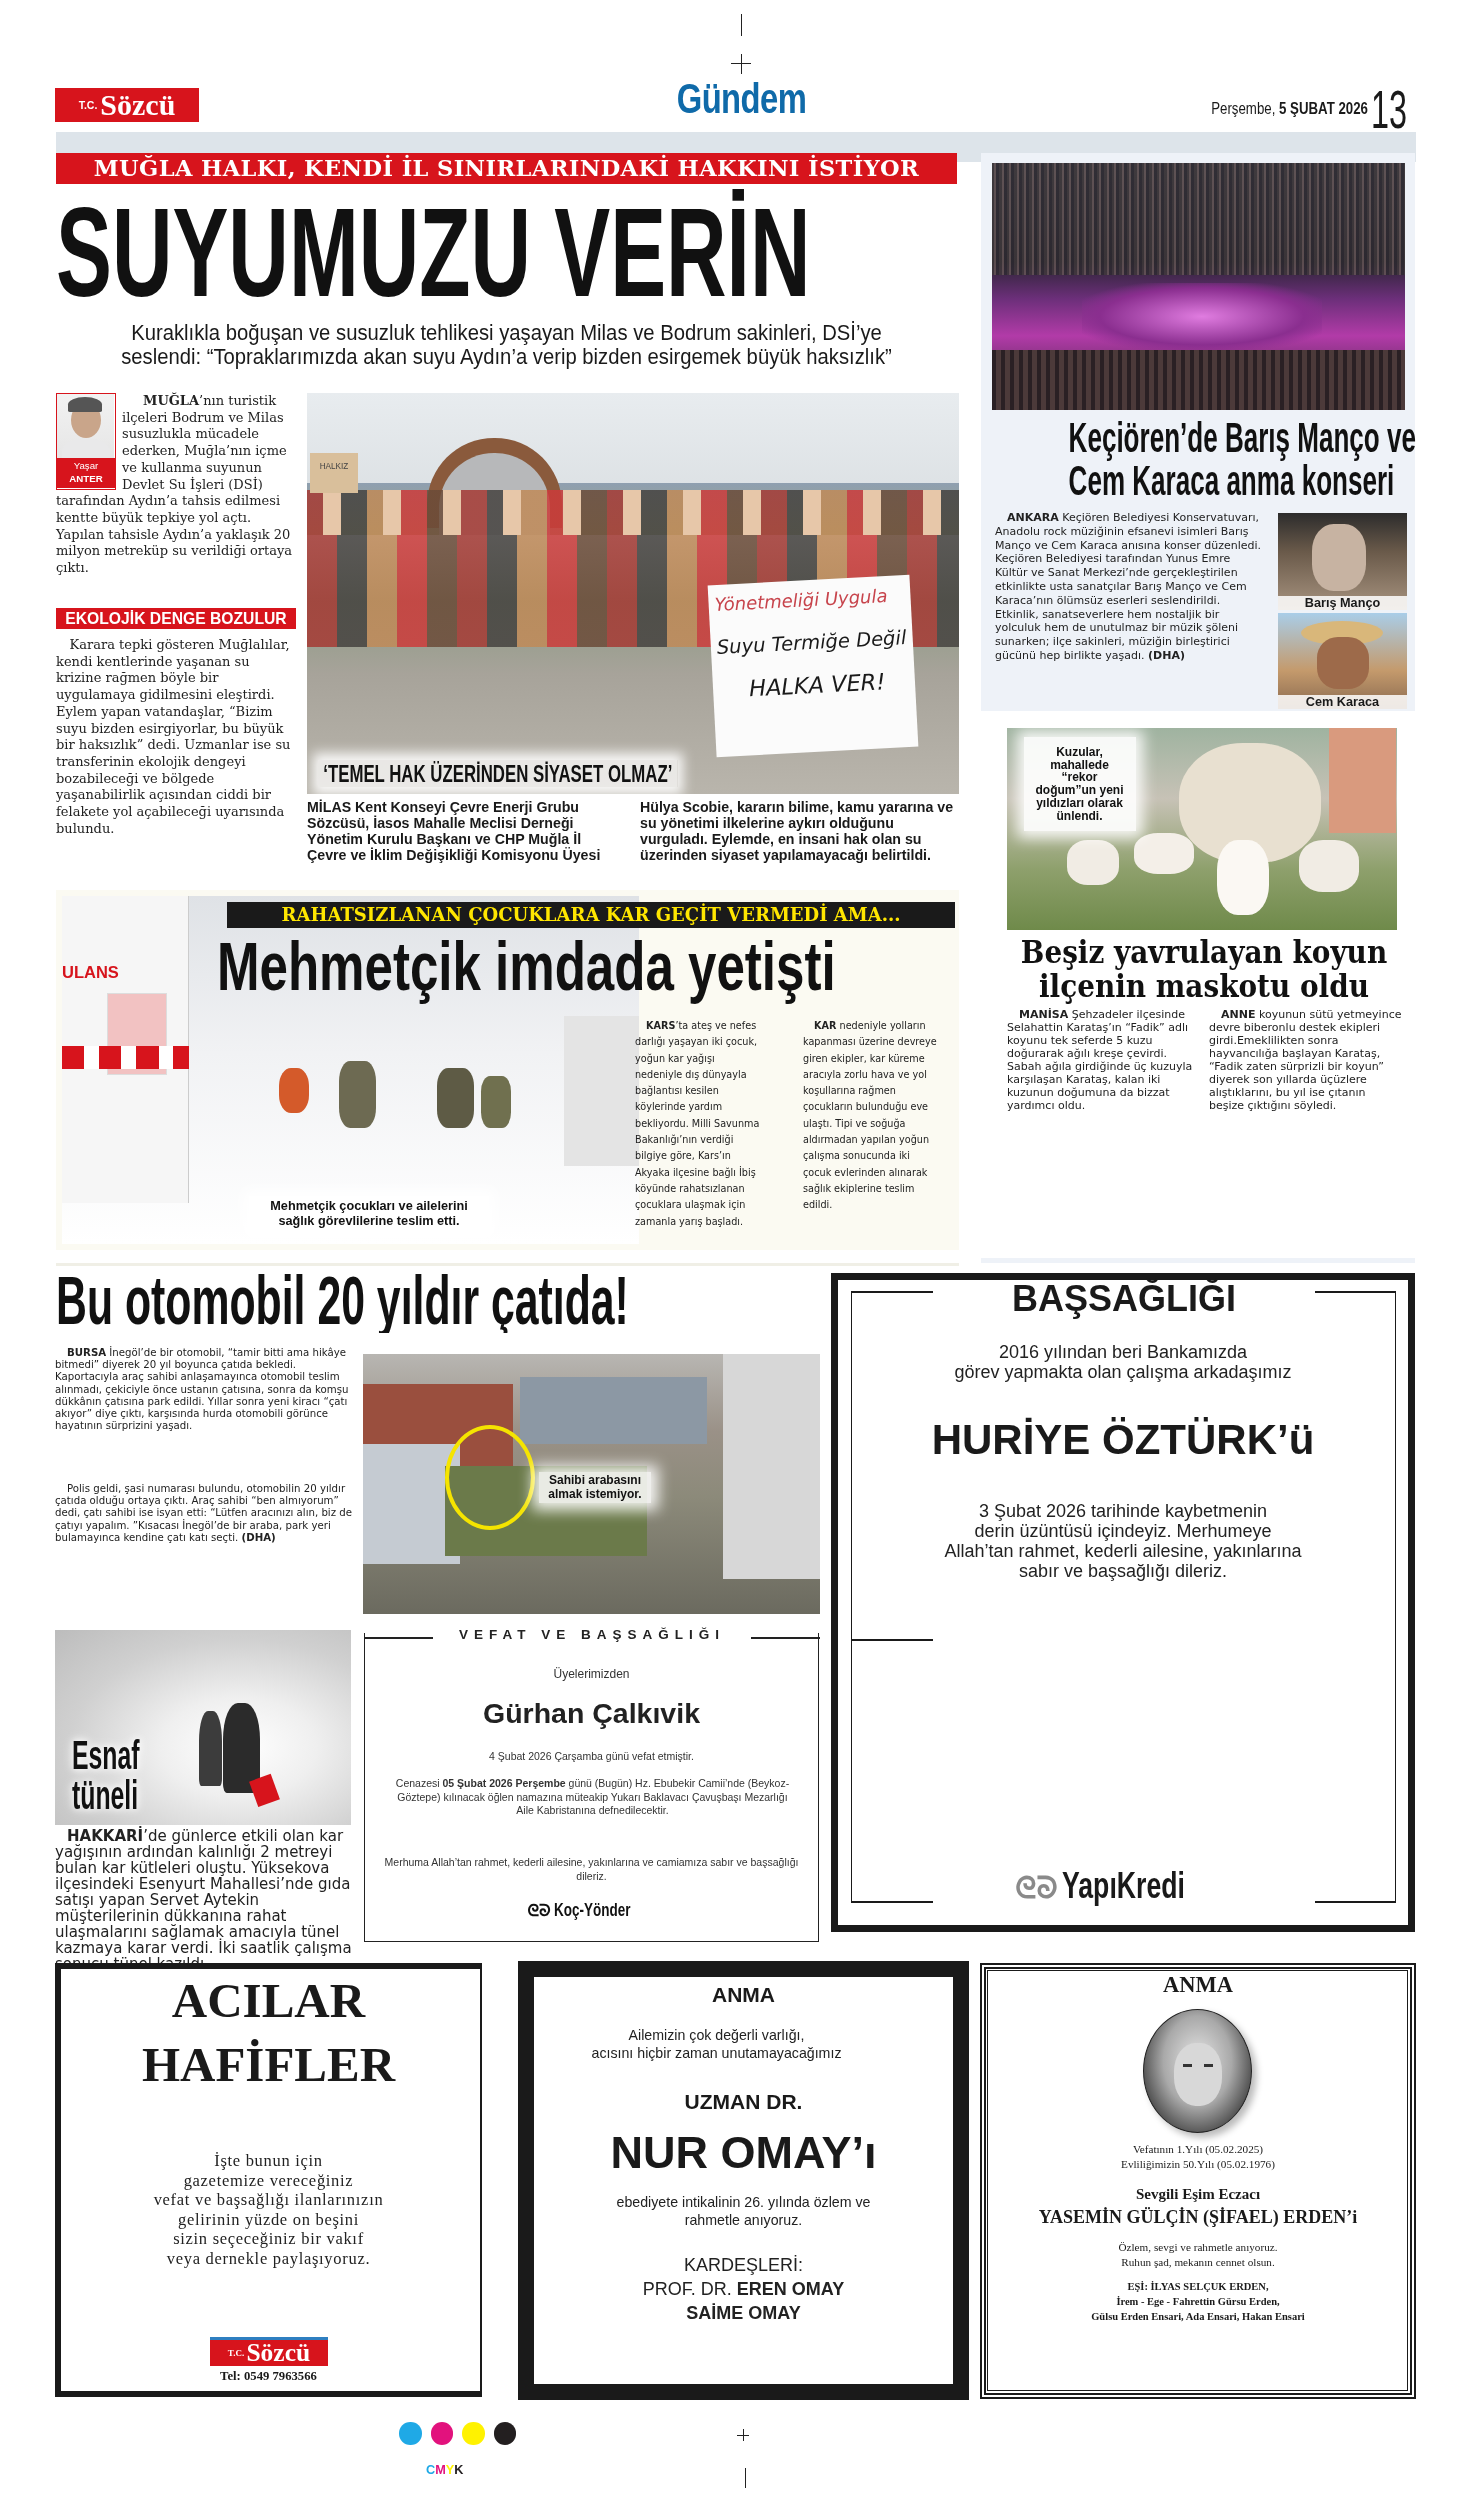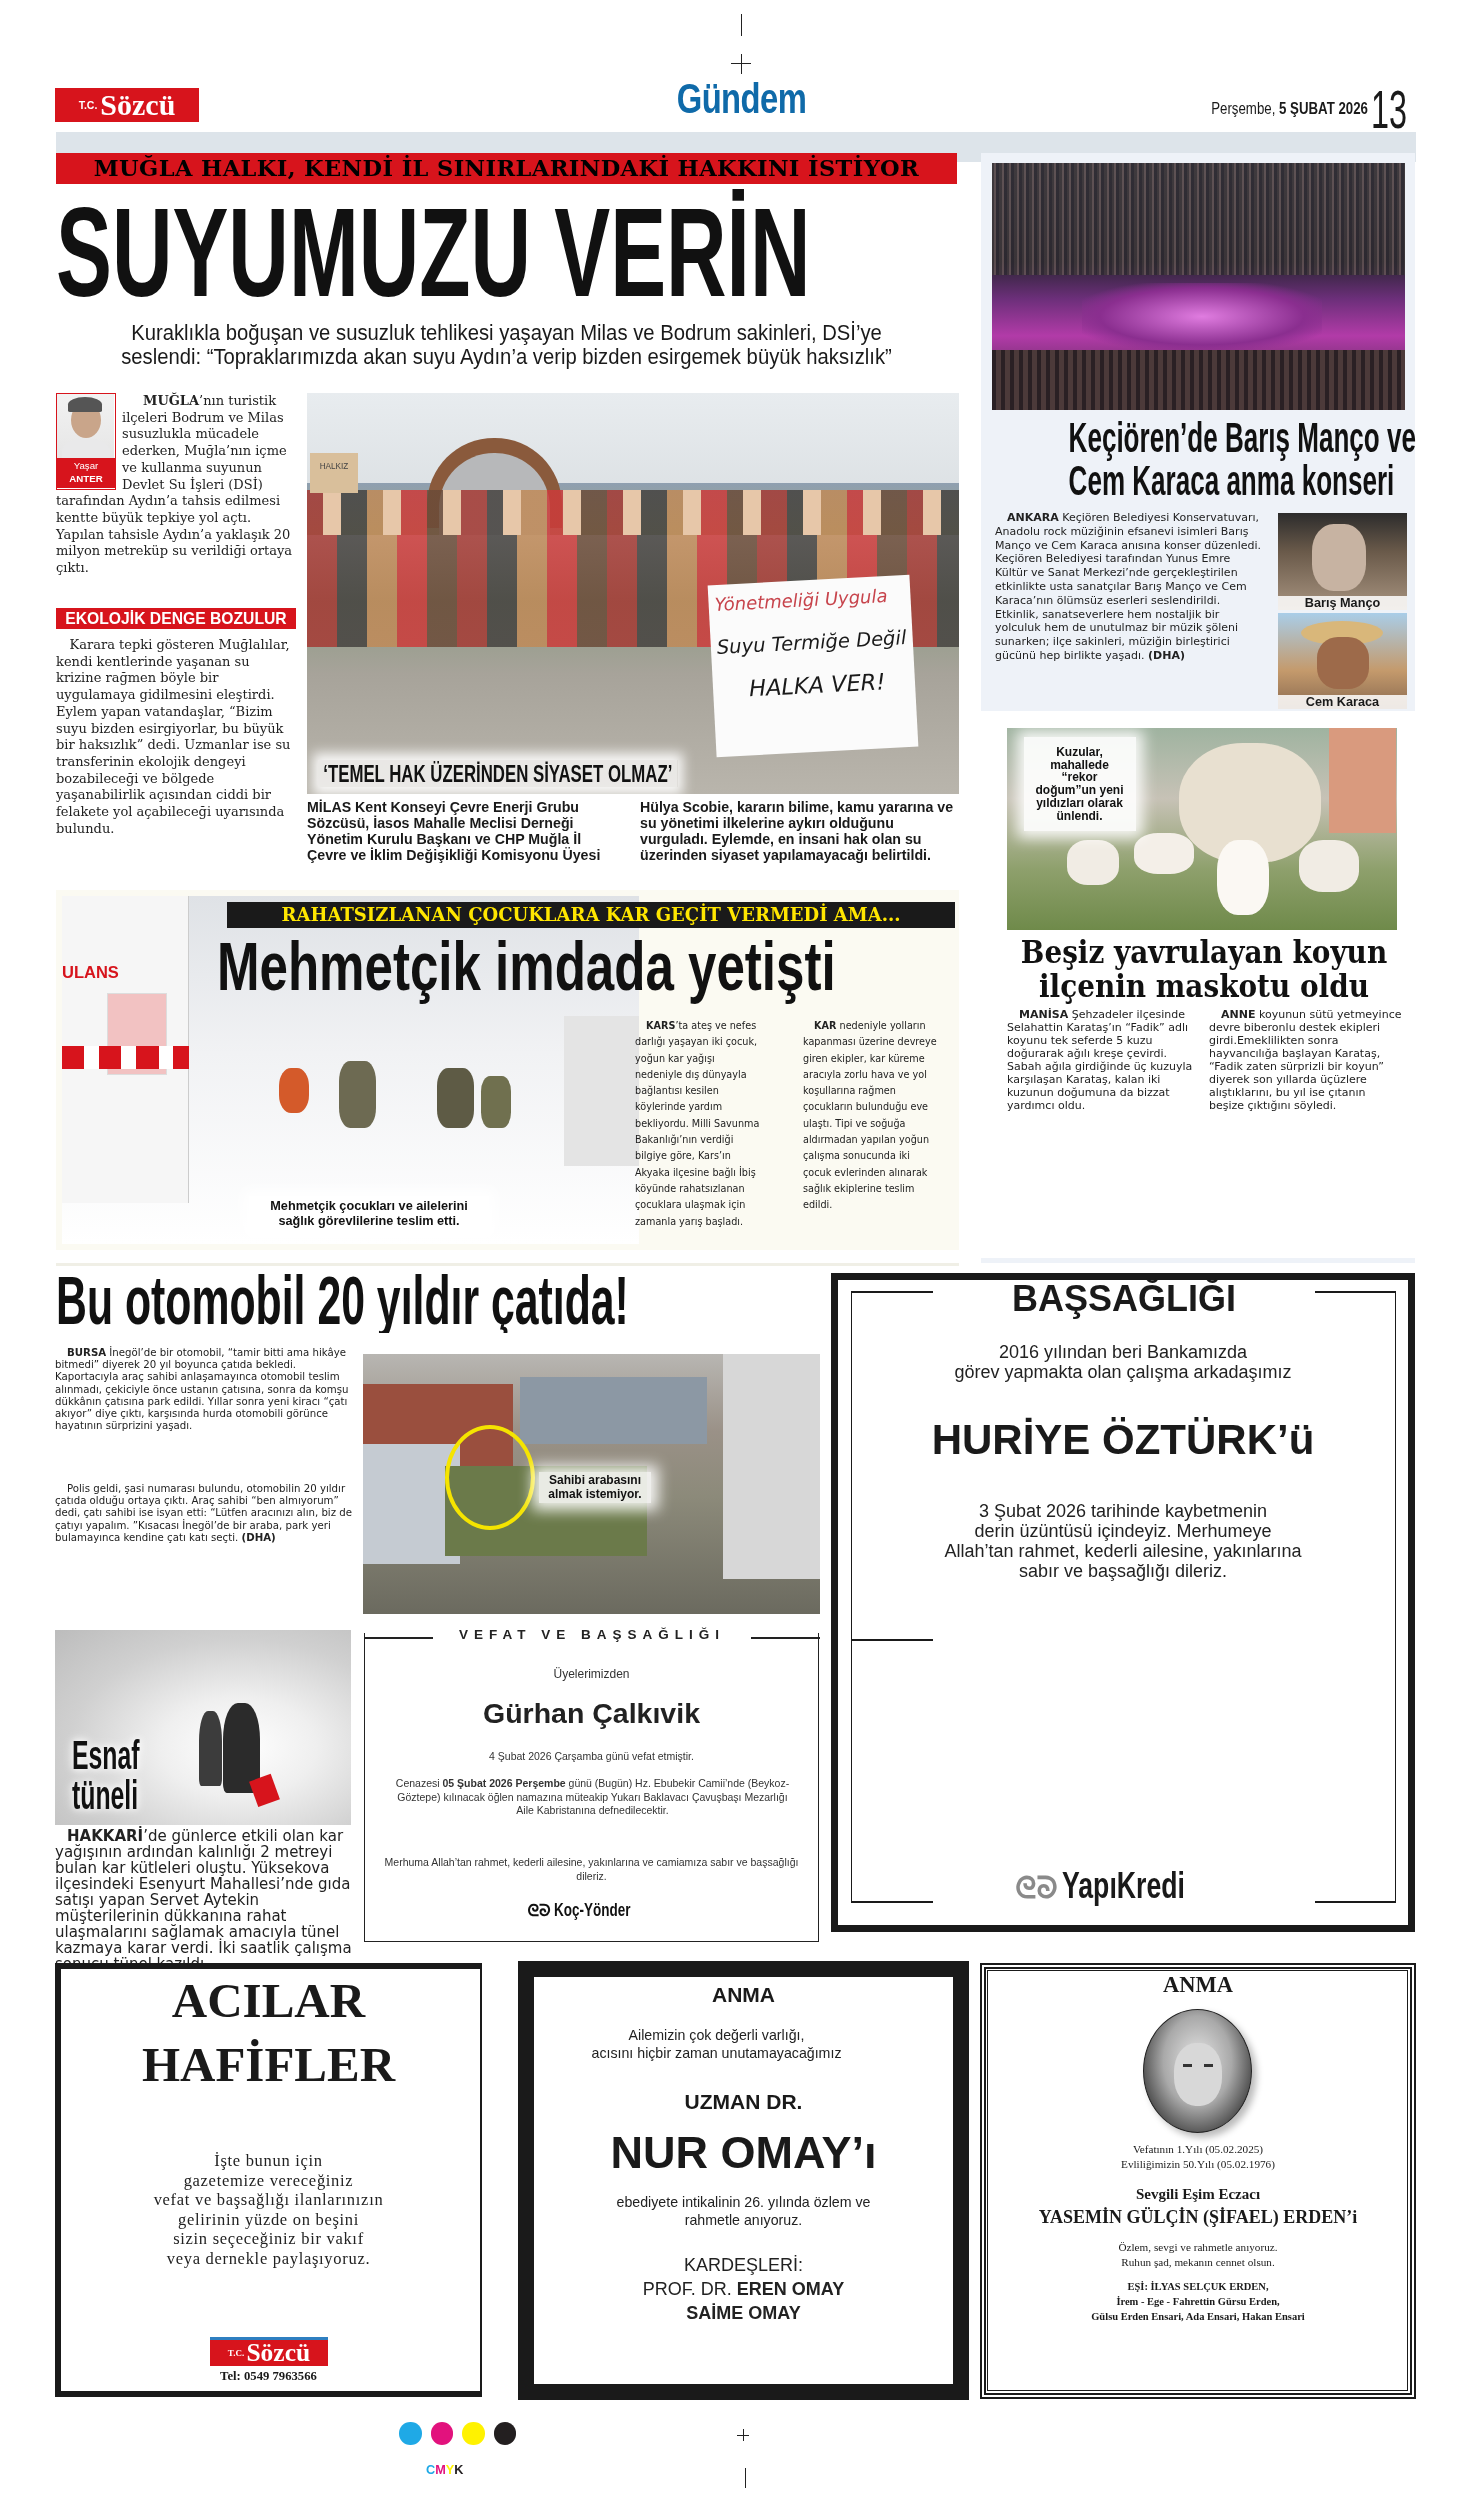--- a/index.html
+++ b/index.html
@@ -12,21 +12,21 @@
 
   
   .crop-v { position: absolute; width: 0.7px; background: #222; }
   .crop-h { position: absolute; height: 0.7px; background: #222; }
 
   
   .logo { background: #d7141c; color: #fff; font-family: "Liberation Serif", serif; font-weight: bold; display:flex; align-items:center; justify-content:center; }
   .section-title { color: #0f6aa9; font-weight: bold; font-size: 42px; letter-spacing: -0.7px; transform: scaleX(0.78); transform-origin: center; }
   .header-bar { background: #dde4ea; }
 
-  .kicker-red { background: #d7141c; color: #000000; font-weight: bold; font-family: "DejaVu Serif", serif; text-align:center; white-space:nowrap; overflow:hidden; }
+  .kicker-red { background: #d7141c; color: #ffffff; font-weight: bold; font-family: "DejaVu Serif", serif; text-align:center; white-space:nowrap; overflow:hidden; }
   .headline-huge { font-weight: 900; color: #111; white-space: nowrap; transform-origin: left top; }
   .body-serif { font-family: "DejaVu Serif", serif; font-size: 13px; line-height: 16.7px; color: #222; }
   .body-sans { font-family: "DejaVu Sans", sans-serif; color: #222; }
 
   .photo { overflow: hidden; }
   .photo-caption-box { background: rgba(255,255,255,0.92); box-shadow: 0 0 13.5px 7.5px rgba(255,255,255,0.9); font-weight: bold; text-align: center; color:#111; }
 
   .red-sub { background:#d7141c; color:#fff; font-weight:bold; text-align:center; }
   .panel-blue { background: #eef2f8; }
   .panel-cream { background: #fbfaf2; }

